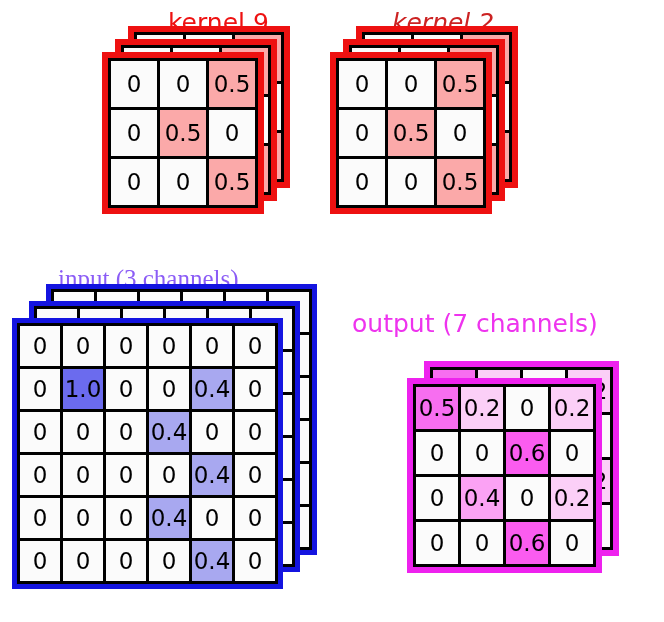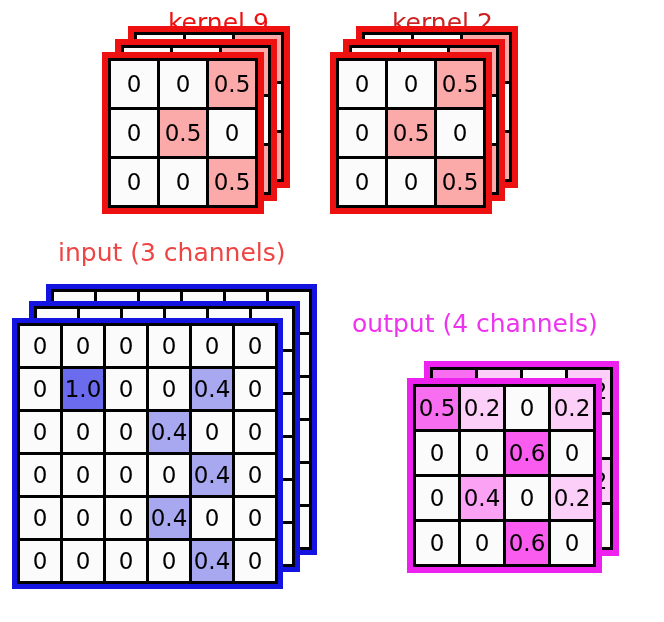--- a/index.html
+++ b/index.html
@@ -1,22 +1,22 @@
 <!DOCTYPE html>
 <html><head>
 <meta charset="utf-8">
 <style>
   html,body{margin:0;padding:0;background:#ffffff;}
   body{width:664px;height:622px;position:relative;overflow:hidden;
        font-family:"DejaVu Sans","Liberation Sans",sans-serif;}
 
   .label{position:absolute;white-space:nowrap;font-size:25px;line-height:1;}
   #kernel1-label{left:168px;top:10px;color:#ee1111;}
-  #kernel2-label{left:392px;top:10px;color:#cc2222;}
-  #input-label{left:58px;top:240px;color:#ef4444;}
+  #kernel2-label{left:392px;top:10px;color:#cc2222;font-style:italic;}
+  #input-label{left:58px;top:266px;color:#8b5cf6;font-family:Liberation Serif, serif;}
   #output-label{left:352px;top:311px;color:#ee33ee;}
 
   .stack{position:absolute;}
   .grid{position:absolute;display:grid;background:#000;}
   .cell{display:flex;align-items:center;justify-content:center;
         background:#fbfbfb;color:#000;font-size:23px;line-height:1;}
 
   
   .kgrid{grid-template-columns:repeat(3,46px);grid-template-rows:repeat(3,46px);
          gap:3px;padding:3px;border:6px solid #ee1111;}
@@ -215,21 +215,21 @@
       <div class="cell" style="background: rgb(251, 251, 251);">0</div>
       <div class="cell" style="background: rgb(251, 251, 251);">0</div>
       <div class="cell" style="background: rgb(251, 251, 251);">0</div>
       <div class="cell" style="background: rgb(251, 251, 251);">0</div>
       <div class="cell" style="background: rgb(251, 251, 251);">0</div>
       <div class="cell" style="background: rgb(168, 168, 240);">0.4</div>
       <div class="cell" style="background: rgb(251, 251, 251);">0</div>
     </div>
   </div>
 
-<div class="label" id="output-label">output (4 channels)</div>
+<div class="label" id="output-label">output (7 channels)</div>
 <div class="stack" id="outp" style="left:407px;top:378px;">
     <div class="grid ogrid" style="border-color: rgb(238, 34, 238); left: 17px; top: -17px; z-index: 1;">
       <div class="cell" style="background: rgb(247, 110, 240);">0.5</div>
       <div class="cell" style="background: rgb(251, 207, 247);">0.2</div>
       <div class="cell" style="background: rgb(251, 251, 251);">0</div>
       <div class="cell" style="background: rgb(251, 207, 247);">0.2</div>
       <div class="cell" style="background: rgb(251, 251, 251);">0</div>
       <div class="cell" style="background: rgb(251, 251, 251);">0</div>
       <div class="cell" style="background: rgb(251, 92, 240);">0.6</div>
       <div class="cell" style="background: rgb(251, 251, 251);">0</div>

